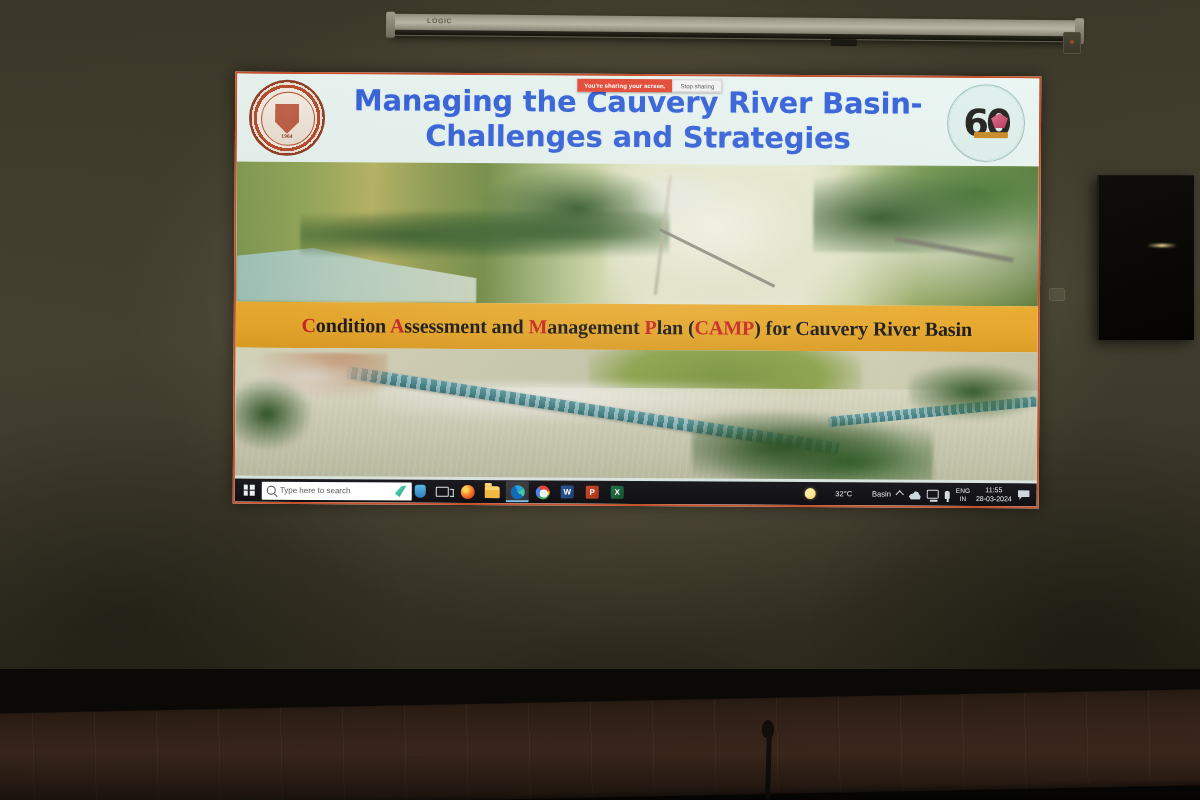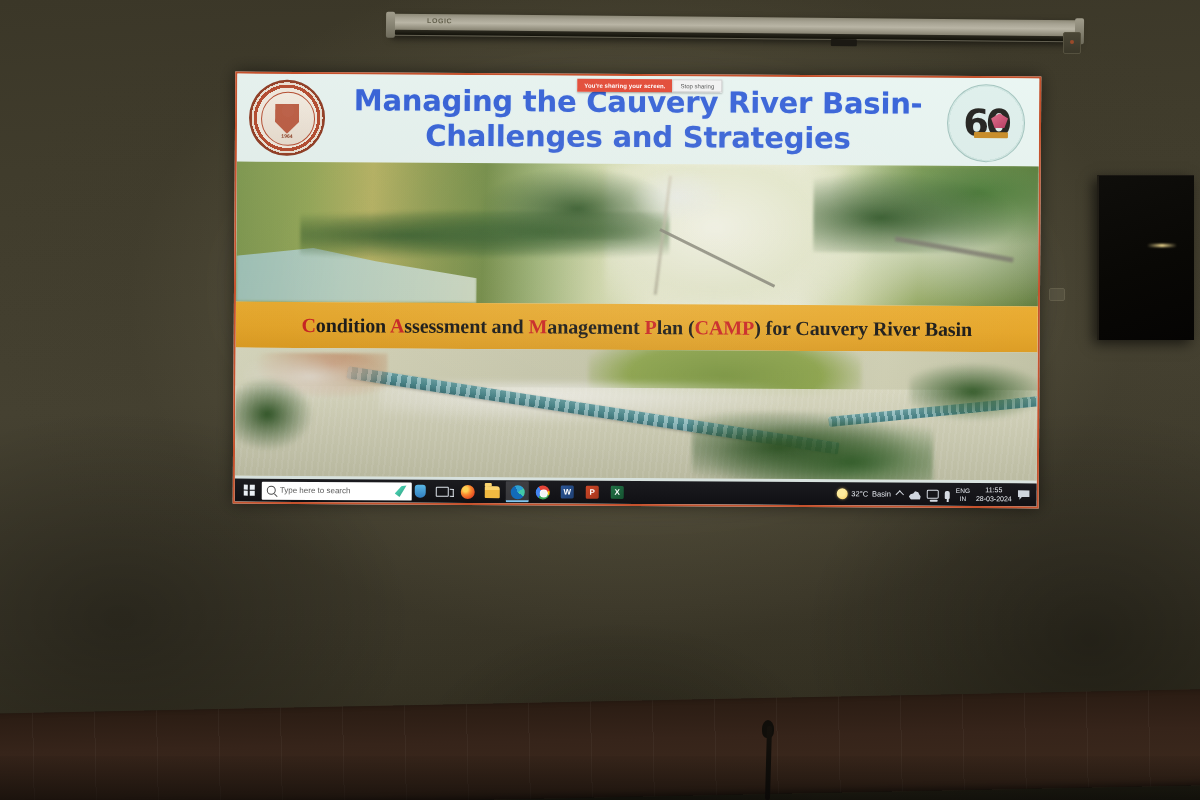--- a/index.html
+++ b/index.html
@@ -10,21 +10,21 @@
     height: 800px;
     overflow: hidden;
     font-family: "Liberation Sans", sans-serif;
     background: #0a0906;
   }
 
   
   #room {
     position: relative;
     width: 1200px;
-    height: 800px;
+    height: 669px;
     background:
       radial-gradient(ellipse 760px 520px at 630px 300px,
         rgba(150,142,110,0.50) 0%,
         rgba(110,104,78,0.30) 38%,
         rgba(60,56,40,0.10) 66%,
         rgba(0,0,0,0) 85%),
       linear-gradient(177deg, #3b3728 0%, #403c2c 20%, #454131 48%, #3a3628 74%, #2a2719 100%);
   }
   #wall-texture {
     position: absolute; inset: 0;
@@ -566,21 +566,21 @@
   }
   .ico-word { background: linear-gradient(135deg, #2b579a, #1d3f74); }
   .ico-ppt { background: linear-gradient(135deg, #d24726, #a8341a); }
   .ico-excel { background: linear-gradient(135deg, #217346, #13532f); }
 
   #tray {
     margin-left: auto;
     display: flex; align-items: center; gap: 6px;
     padding-right: 4px; height: 100%;
   }
-  .tray-weather { display: flex; align-items: center; gap: 4px; }
+  .tray-weather { display: flex; align-items: center; gap: 20px; }
   .tray-sun {
     width: 11px; height: 11px; border-radius: 50%;
     background: radial-gradient(circle at 40% 36%, #ffe98a, #f5b battle 0%);
     background: radial-gradient(circle at 40% 36%, #ffeb9a 0 40%, #f6c64a 100%);
     box-shadow: 0 0 3px rgba(255,214,110,0.55);
   }
   .tray-txt { font-size: 7.5px; color: #e6eaf0; white-space: nowrap; }
   .tray-chev {
     width: 6px; height: 6px;
     border-left: 1.2px solid #d6dbe2; border-bottom: 1.2px solid #d6dbe2;

